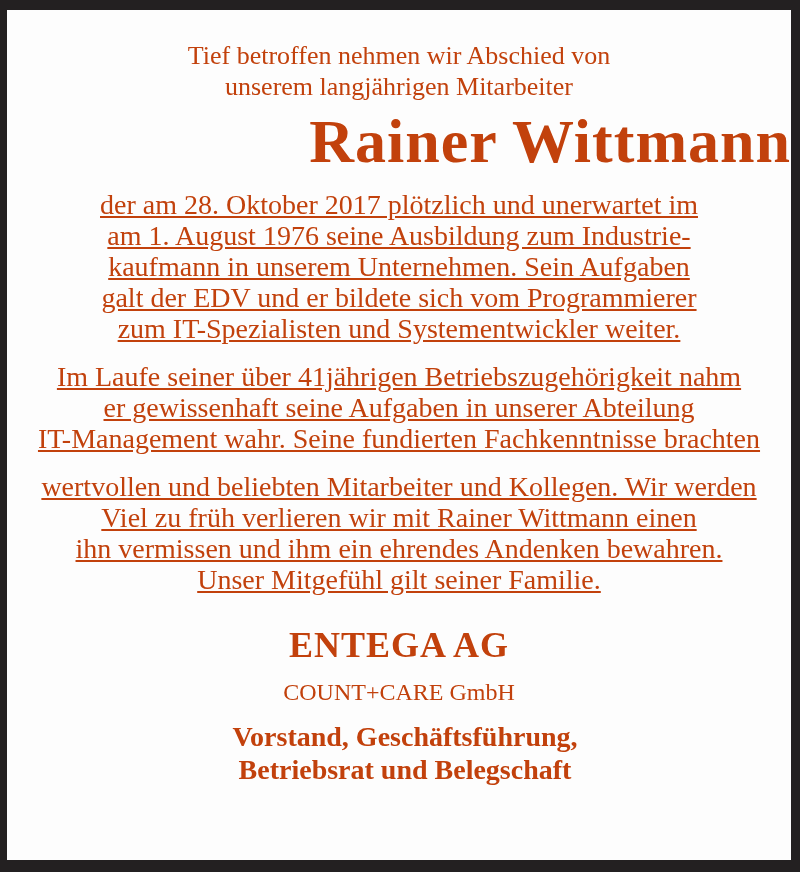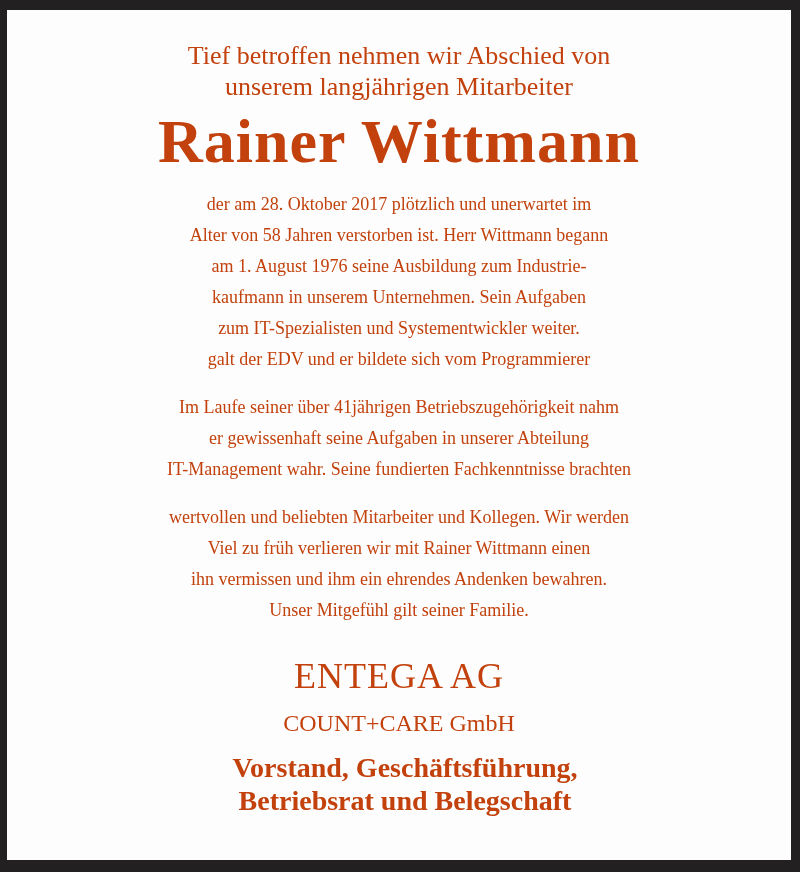--- a/index.html
+++ b/index.html
@@ -26,39 +26,41 @@
   .intro .line {
     font-size: 26px;
     line-height: 31px;
   }
   .deceased-name {
     font-size: 62px;
     line-height: 64px;
     font-weight: bold;
     letter-spacing: 1px;
     margin: 7px 0 16px 0;
+    text-align: right;
   }
   .para {
-    font-size: 18px;
+    font-size: 28px;
     line-height: 31px;
     margin: 0;
+    text-decoration: underline;
   }
   .para + .para {
     margin-top: 17px;
   }
   .para .line {
     white-space: nowrap;
   }
   .signature {
     margin-top: 31px;
   }
   .company-primary {
     font-size: 36px;
     line-height: 38px;
-    font-weight: normal;
+    font-weight: bold;
     letter-spacing: 1px;
   }
   .company-secondary {
     font-size: 24px;
     line-height: 30px;
     font-weight: normal;
     margin-top: 13px;
   }
   .signatories {
     font-size: 28px;
@@ -75,25 +77,24 @@
 
   <div class="intro">
     <div class="line">Tief betroffen nehmen wir Abschied von</div>
     <div class="line">unserem langjährigen Mitarbeiter</div>
   </div>
 
   <div class="deceased-name">Rainer Wittmann</div>
 
   <div class="para">
     <div class="line">der am 28. Oktober 2017 plötzlich und unerwartet im</div>
-    <div class="line">Alter von 58 Jahren verstorben ist. Herr Wittmann begann</div>
     <div class="line">am 1. August 1976 seine Ausbildung zum Industrie-</div>
     <div class="line">kaufmann in unserem Unternehmen. Sein Aufgaben</div>
+    <div class="line">galt der EDV und er bildete sich vom Programmierer</div>
     <div class="line">zum IT-Spezialisten und Systementwickler weiter.</div>
-    <div class="line">galt der EDV und er bildete sich vom Programmierer</div>
   </div>
 
   <div class="para">
     <div class="line">Im Laufe seiner über 41jährigen Betriebszugehörigkeit nahm</div>
     <div class="line">er gewissenhaft seine Aufgaben in unserer Abteilung</div>
     <div class="line">IT-Management wahr. Seine fundierten Fachkenntnisse brachten</div>
   </div>
 
   <div class="para">
     <div class="line">wertvollen und beliebten Mitarbeiter und Kollegen. Wir werden</div>

